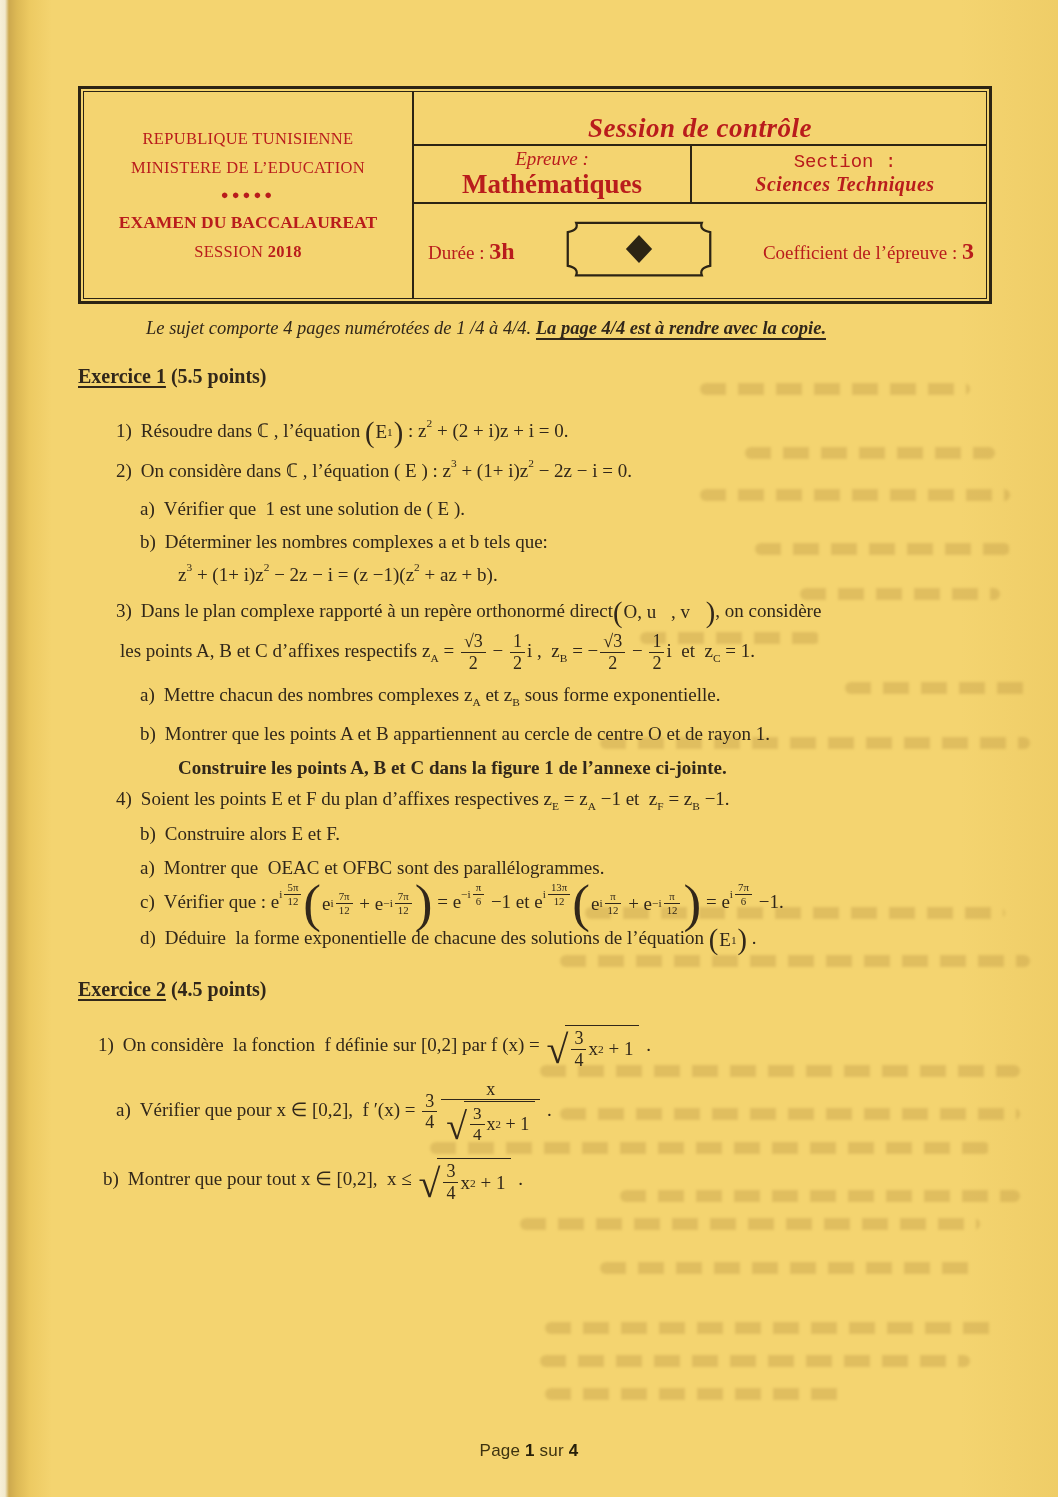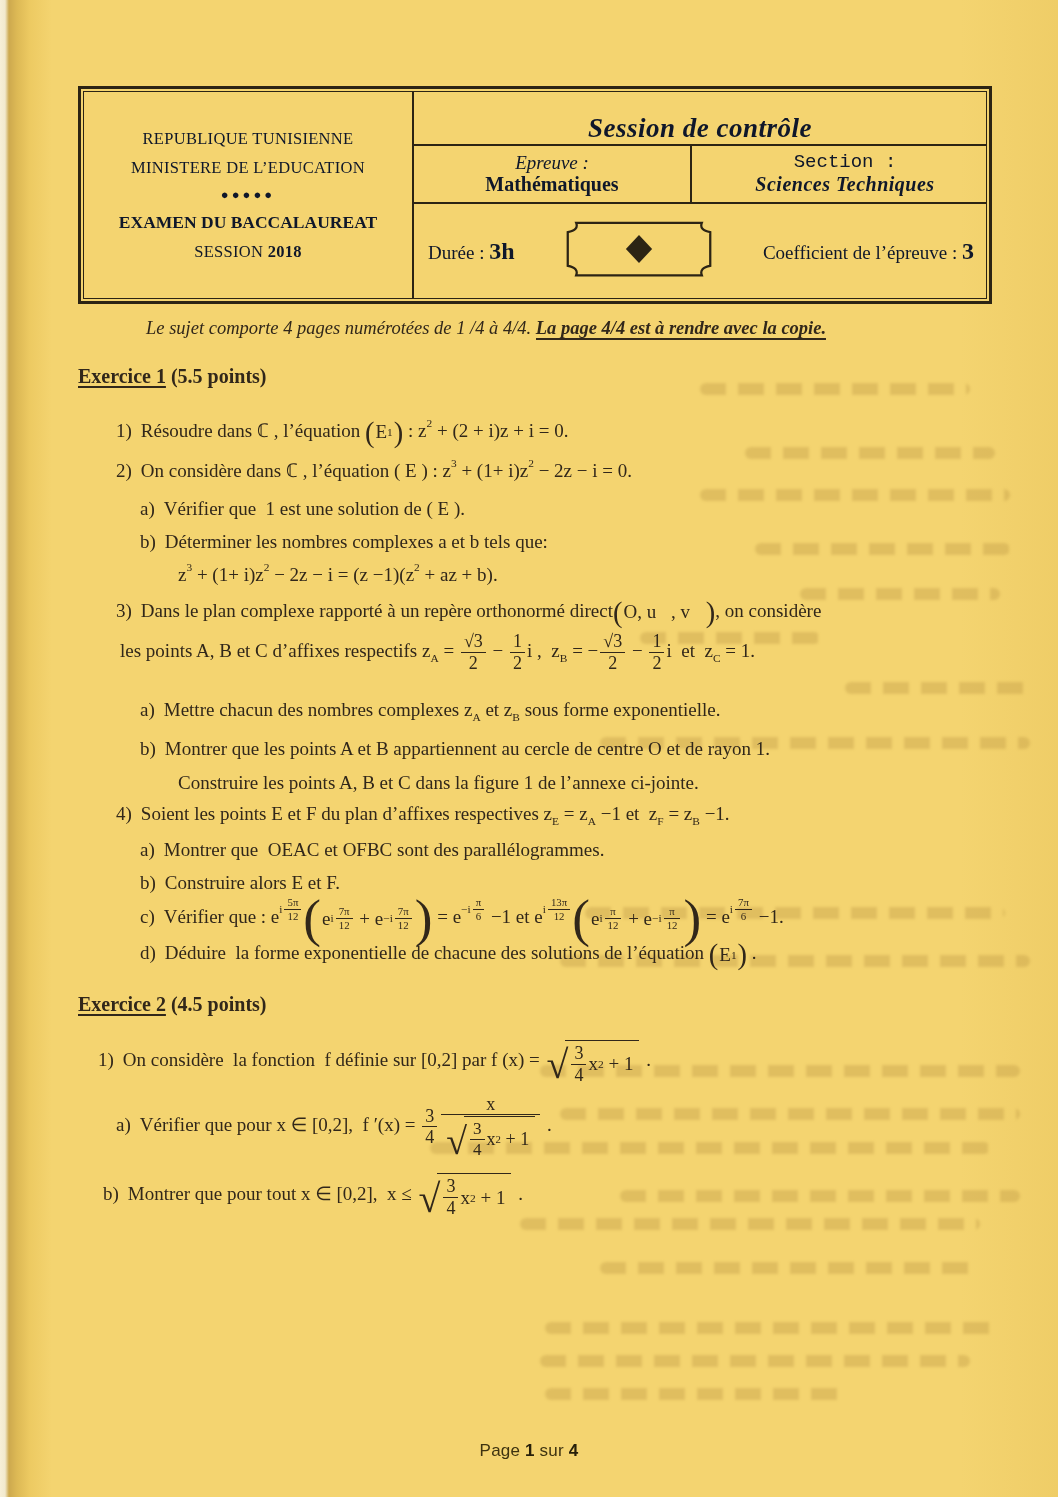--- a/index.html
+++ b/index.html
@@ -18,21 +18,21 @@
   .fg{position:relative;z-index:2;}
 
   
   .hbox{
     position:absolute;left:78px;top:86px;width:908px;height:212px;
     border:3px solid #2c2414;background:rgba(244,212,112,.35);
   }
   .hbox-inner{
     position:absolute;inset:2px;border:1.5px solid #2c2414;
     display:grid;grid-template-columns:330px 1fr;grid-template-rows:54px 58px 1fr;
-    color:#0f172a;
+    color:#b91c1c;
   }
   .hcell-left{
     grid-row:1/4;grid-column:1;border-right:2px solid #2c2414;
     display:flex;flex-direction:column;justify-content:center;align-items:center;
     gap:9px;text-align:center;padding:6px 4px;
   }
   .hl{font-size:16.5px;letter-spacing:.3px;}
   .hl-dots{font-size:13px;letter-spacing:3px;font-weight:bold;}
   .hl-bold{font-weight:bold;font-size:17.5px;}
   .h-session-row{
@@ -41,21 +41,21 @@
     font-weight:bold;font-style:italic;font-size:27px;letter-spacing:.5px;
   }
   .h-mid-row{
     grid-column:2;grid-row:2;border-bottom:2px solid #2c2414;
     display:grid;grid-template-columns:278px 1fr;gap:12px;
   }
   .h-epreuve{border-right:2px solid #2c2414;display:flex;flex-direction:column;align-items:center;justify-content:center;line-height:1.15;}
   .h-section{display:flex;flex-direction:column;align-items:center;justify-content:center;line-height:1.15;}
   .h-lbl-it{font-style:italic;font-size:19px;}
   .h-lbl{font-size:19px;font-family:Liberation Mono, monospace;}
-  .h-val-b{font-weight:bold;font-size:20px;}
+  .h-val-b{font-weight:bold;font-size:27px;}
   .h-val-bi{font-weight:bold;font-style:italic;font-size:20px;letter-spacing:.5px;}
   .h-bot-row{
     grid-column:2;grid-row:3;display:flex;align-items:center;justify-content:space-between;
     padding:0 12px 0 14px;font-size:19px;
   }
   .h-duree b,.h-coef b{font-size:24px;}
   .badge{flex:0 0 auto;margin:0 6px;}
 
   
   .content{position:absolute;left:78px;top:318px;width:930px;}
@@ -65,31 +65,31 @@
   .ex-title .u{text-decoration:underline;text-underline-offset:3px;}
   .line{margin-top:13px;white-space:nowrap;font-size:19px;line-height:1.25;}
   .lbl{display:inline-block;margin-right:9px;}
   .ltx{white-space:pre-wrap;}
 
   
   .L-q1,.L-q2,.L-q3,.L-q4{padding-left:38px;}
   .L-q2a,.L-q2b,.L-q2c,.L-q3a,.L-q3b,.L-q4a,.L-q4b,.L-q4c,.L-q4d{padding-left:62px;}
   .L-q2beq{padding-left:100px;}
   .L-q3l2{padding-left:42px;}
-  .L-q3b2{padding-left:100px;}
+  .L-q3b2{padding-left:100px;font-weight:bold;}
   .L-e2q1{padding-left:20px;}
   .L-e2q1a{padding-left:38px;}
   .L-e2q1b{padding-left:25px;}
   
   .L-q1{margin-top:28px;}
   .L-q2{margin-top:12px;}
   .L-q2a{margin-top:14px;}.L-q2b{margin-top:10px;}
   .L-q2beq{margin-top:6px;}.L-q2c{margin-top:12px;}
   .L-q3{margin-top:12px;}.L-q3l2{margin-top:8px;}
-  .L-q3a{margin-top:25px;}.L-q3b{margin-top:13px;}.L-q3b2{margin-top:10px;}
+  .L-q3a{margin-top:10px;}.L-q3b{margin-top:13px;}.L-q3b2{margin-top:10px;}
   .L-q4{margin-top:8px;}.L-q4a{margin-top:10px;}.L-q4b{margin-top:9px;}
   .L-q4c{margin-top:2px;}.L-q4d{margin-top:6px;}
   .L-e2q1{margin-top:24px;}.L-e2q1a{margin-top:10px;}.L-e2q1b{margin-top:14px;}
 
   
   .sup{font-size:.6em;vertical-align:.85em;display:inline-flex;align-items:center;}
   .sub{font-size:.6em;vertical-align:-.4em;}
   .frac{display:inline-flex;flex-direction:column;text-align:center;vertical-align:middle;
         line-height:1.05;margin:0 2px;font-size:.95em;}
   .frac .num{padding:0 3px 1px;}
@@ -191,22 +191,22 @@
         <div class="line L-q2"><span class="lbl">2)</span><span class="ltx"><span class="tk">On considère dans ℂ , l’équation ( E ) : z</span><span class="sup">3</span><span class="tk"> + (1+ i)z</span><span class="sup">2</span><span class="tk"> − 2z − i = 0.</span></span></div>
         <div class="line L-q2a"><span class="lbl">a)</span><span class="ltx"><span class="tk">Vérifier que  1 est une solution de ( E ).</span></span></div>
         <div class="line L-q2b"><span class="lbl">b)</span><span class="ltx"><span class="tk">Déterminer les nombres complexes a et b tels que:</span></span></div>
         <div class="line L-q2beq"><span class="ltx"><span class="tk">z</span><span class="sup">3</span><span class="tk"> + (1+ i)z</span><span class="sup">2</span><span class="tk"> − 2z − i = (z −1)(z</span><span class="sup">2</span><span class="tk"> + az + b).</span></span></div>
         <div class="line L-q3"><span class="lbl">3)</span><span class="ltx"><span class="tk">Dans le plan complexe rapporté à un repère orthonormé direct</span><span class="par"><span class="po">(</span><span class="pcc"><span class="tk">O, u⃗, v⃗</span></span><span class="pc">)</span></span><span class="tk">, on considère</span></span></div>
         <div class="line L-q3l2"><span class="ltx"><span class="tk">les points A, B et C d’affixes respectifs z</span><span class="sub">A</span><span class="tk"> = </span><span class="frac"><span class="num">√3</span><span class="den">2</span></span><span class="tk"> − </span><span class="frac"><span class="num">1</span><span class="den">2</span></span><span class="tk">i ,  z</span><span class="sub">B</span><span class="tk"> = −</span><span class="frac"><span class="num">√3</span><span class="den">2</span></span><span class="tk"> − </span><span class="frac"><span class="num">1</span><span class="den">2</span></span><span class="tk">i  et  z</span><span class="sub">C</span><span class="tk"> = 1.</span></span></div>
         <div class="line L-q3a"><span class="lbl">a)</span><span class="ltx"><span class="tk">Mettre chacun des nombres complexes z</span><span class="sub">A</span><span class="tk"> et z</span><span class="sub">B</span><span class="tk"> sous forme exponentielle.</span></span></div>
         <div class="line L-q3b"><span class="lbl">b)</span><span class="ltx"><span class="tk">Montrer que les points A et B appartiennent au cercle de centre O et de rayon 1.</span></span></div>
         <div class="line L-q3b2"><span class="ltx"><span class="tk">Construire les points A, B et C dans la figure 1 de l’annexe ci-jointe.</span></span></div>
         <div class="line L-q4"><span class="lbl">4)</span><span class="ltx"><span class="tk">Soient les points E et F du plan d’affixes respectives z</span><span class="sub">E</span><span class="tk"> = z</span><span class="sub">A</span><span class="tk"> −1 et  z</span><span class="sub">F</span><span class="tk"> = z</span><span class="sub">B</span><span class="tk"> −1.</span></span></div>
+        <div class="line L-q4b"><span class="lbl">b)</span><span class="ltx"><span class="tk">Construire alors E et F.</span></span></div>
         <div class="line L-q4a"><span class="lbl">a)</span><span class="ltx"><span class="tk">Montrer que  OEAC et OFBC sont des parallélogrammes.</span></span></div>
-        <div class="line L-q4b"><span class="lbl">b)</span><span class="ltx"><span class="tk">Construire alors E et F.</span></span></div>
         <div class="line L-q4c"><span class="lbl">c)</span><span class="ltx"><span class="tk">Vérifier que : e</span><span class="sup"><span class="tk">i</span><span class="frac"><span class="num">5π</span><span class="den">12</span></span></span><span class="par big"><span class="po">(</span><span class="pcc"><span class="tk">e</span><span class="sup"><span class="tk">i</span><span class="frac"><span class="num">7π</span><span class="den">12</span></span></span><span class="tk"> + e</span><span class="sup"><span class="tk">−i</span><span class="frac"><span class="num">7π</span><span class="den">12</span></span></span></span><span class="pc">)</span></span><span class="tk"> = e</span><span class="sup"><span class="tk">−i</span><span class="frac"><span class="num">π</span><span class="den">6</span></span></span><span class="tk"> −1 et e</span><span class="sup"><span class="tk">i</span><span class="frac"><span class="num">13π</span><span class="den">12</span></span></span><span class="par big"><span class="po">(</span><span class="pcc"><span class="tk">e</span><span class="sup"><span class="tk">i</span><span class="frac"><span class="num">π</span><span class="den">12</span></span></span><span class="tk"> + e</span><span class="sup"><span class="tk">−i</span><span class="frac"><span class="num">π</span><span class="den">12</span></span></span></span><span class="pc">)</span></span><span class="tk"> = e</span><span class="sup"><span class="tk">i</span><span class="frac"><span class="num">7π</span><span class="den">6</span></span></span><span class="tk"> −1.</span></span></div>
         <div class="line L-q4d"><span class="lbl">d)</span><span class="ltx"><span class="tk">Déduire  la forme exponentielle de chacune des solutions de l’équation </span><span class="par"><span class="po">(</span><span class="pcc"><span class="tk">E</span><span class="sub">1</span></span><span class="pc">)</span></span><span class="tk"> .</span></span></div>
       </div>
 
     <div class="ex-title">
       <span class="u">Exercice 2</span><span> (4.5 points)</span>
     </div>
 
     <div id="lines-ex2">
         <div class="line L-e2q1"><span class="lbl">1)</span><span class="ltx"><span class="tk">On considère  la fonction  f définie sur [0,2] par f (x) = </span><span class="sqrt"><span class="rad">√</span><span class="rdc"><span class="frac"><span class="num">3</span><span class="den">4</span></span><span class="tk">x</span><span class="sup">2</span><span class="tk"> + 1</span></span></span><span class="tk"> .</span></span></div>

